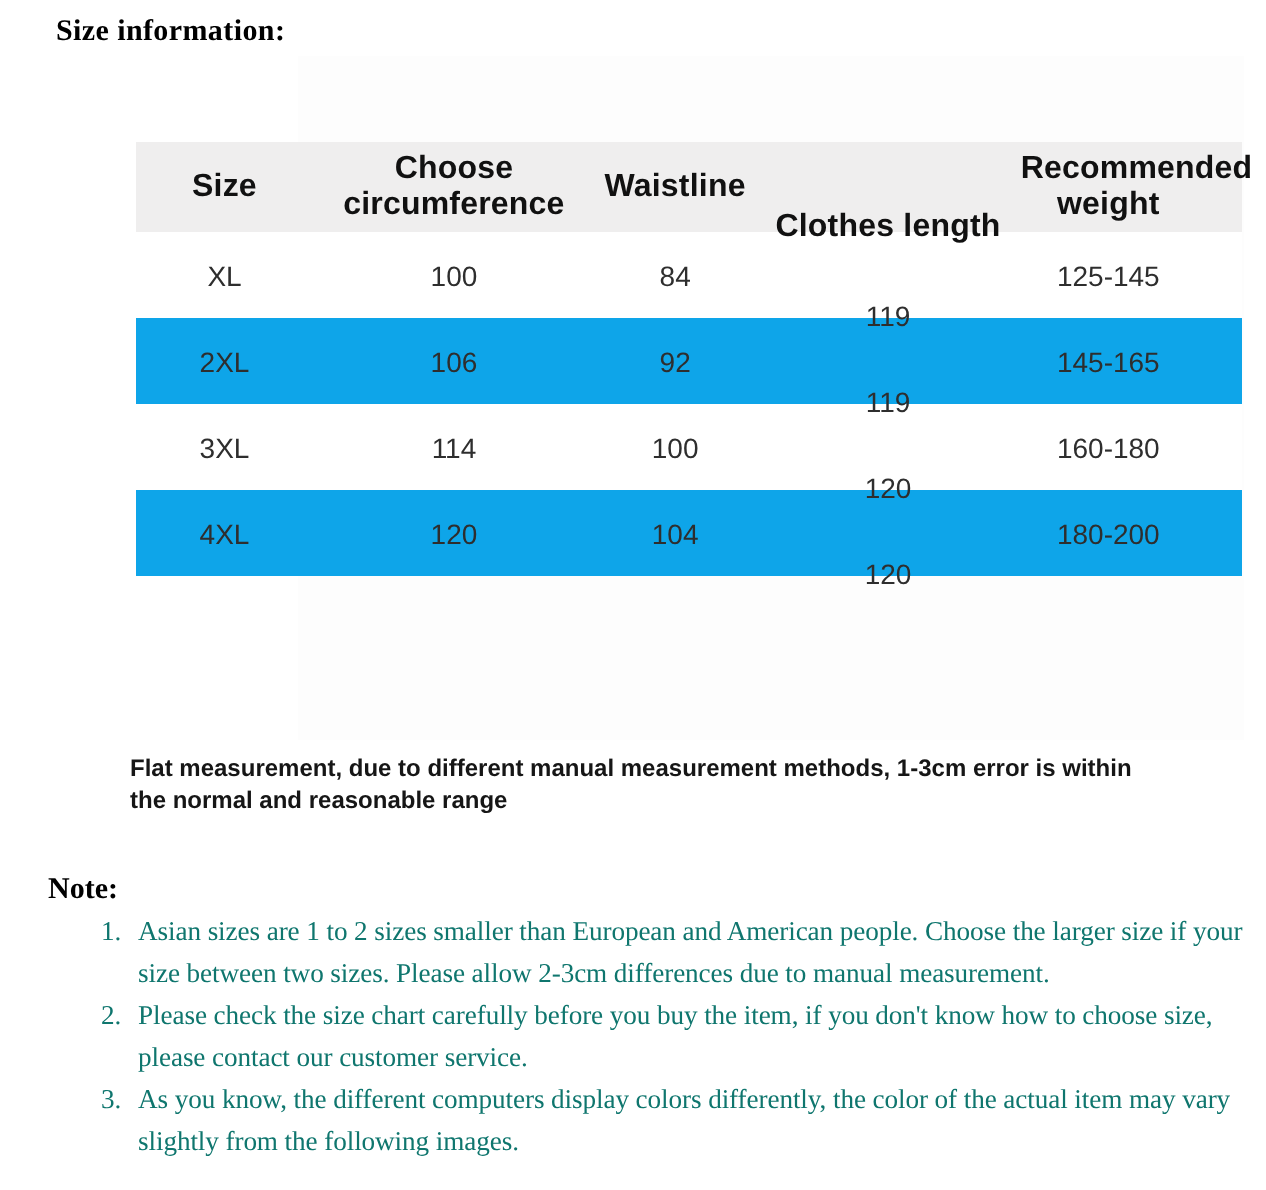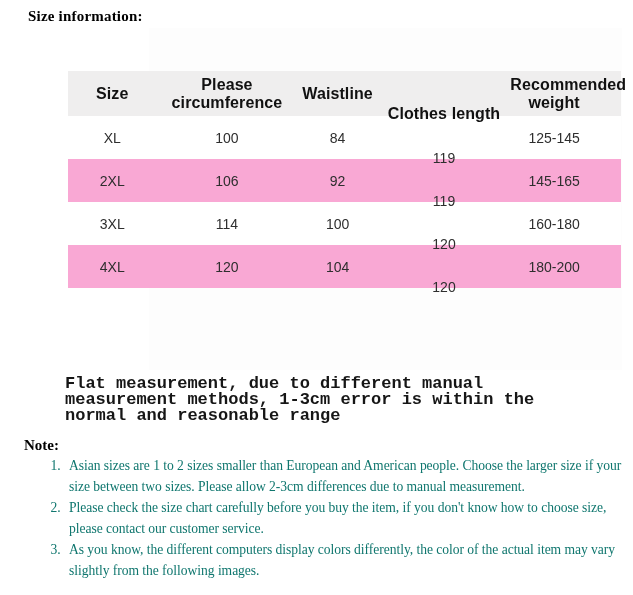--- a/index.html
+++ b/index.html
@@ -44,21 +44,21 @@
     width: 553px;
     z-index: 1;
     font-family: "Liberation Sans", sans-serif;
   }
   .trow { display: flex; align-items: center; }
   .trow.thead {
     height: 45px;
     background: #efeeee;
   }
   .trow.data { height: 43px; background: #ffffff; justify-content: center; }
-  .trow.data.alt { background: #f9a8d4; }
+  .trow.data.alt { background: #0ea5e9; }
   .cell { text-align: center; }
   .c1 { width: 16%; }
   .c2 { width: 25.5%; }
   .c3 { width: 14.5%; }
   .c4 { width: 24%; margin-top: 40px; }
   .c5 { width: 20%; padding-right: 23px; }
   .thead .cell {
     font-size: 16px;
     font-weight: 700;
     color: #111;
@@ -68,22 +68,22 @@
     font-size: 14px;
     color: #2e2e2e;
   }
 
   .measure-note {
     position: absolute;
     left: 65px;
     top: 376px;
     width: 515px;
     z-index: 1;
-    font-family: Liberation Mono, monospace;
-    font-size: 17px;
+    font-family: Liberation Sans, sans-serif;
+    font-size: 12px;
     font-weight: 700;
     line-height: 16px;
     color: #161616;
   }
 
   .notes-section {
     position: absolute;
     left: 24px;
     top: 436px;
     width: 618px;
@@ -112,21 +112,21 @@
 </head>
 <body>
 
 <h1 class="page-title">Size information:</h1>
 
 <div class="image-backdrop"></div>
 
 <div class="size-table">
   <div class="trow thead">
     <div class="cell c1">Size</div>
-    <div class="cell c2">Please circumference</div>
+    <div class="cell c2">Choose circumference</div>
     <div class="cell c3">Waistline</div>
     <div class="cell c4">Clothes length</div>
     <div class="cell c5">Recommended weight</div>
   </div>
 
   <div class="trow data">
     <div class="cell c1">XL</div>
     <div class="cell c2">100</div>
     <div class="cell c3">84</div>
     <div class="cell c4">119</div>

